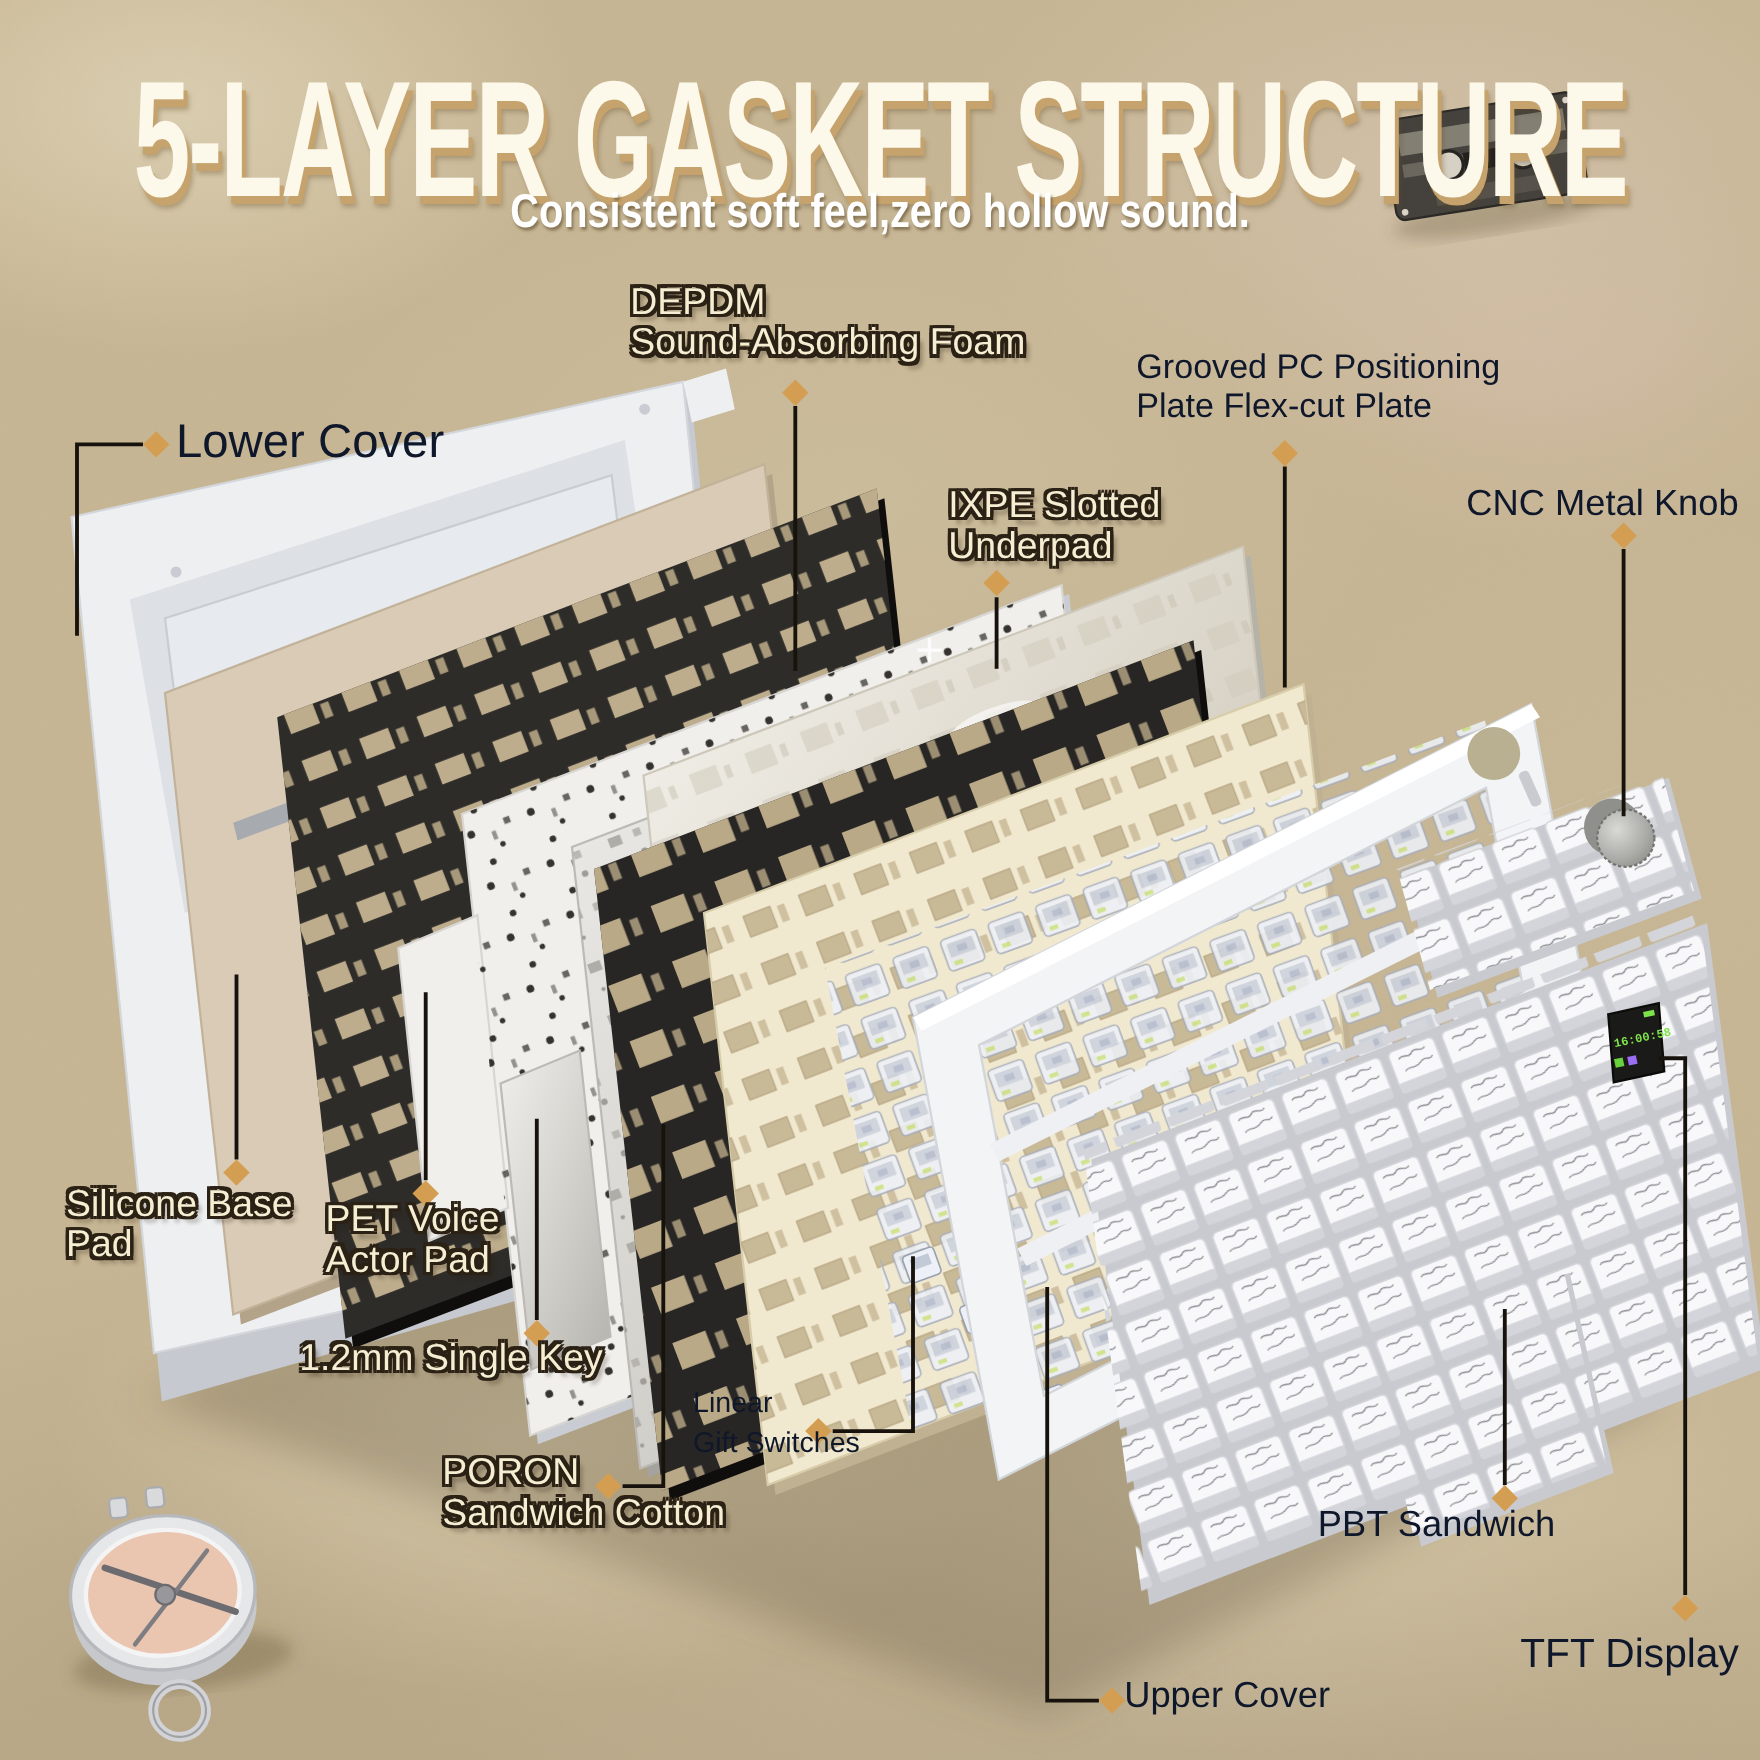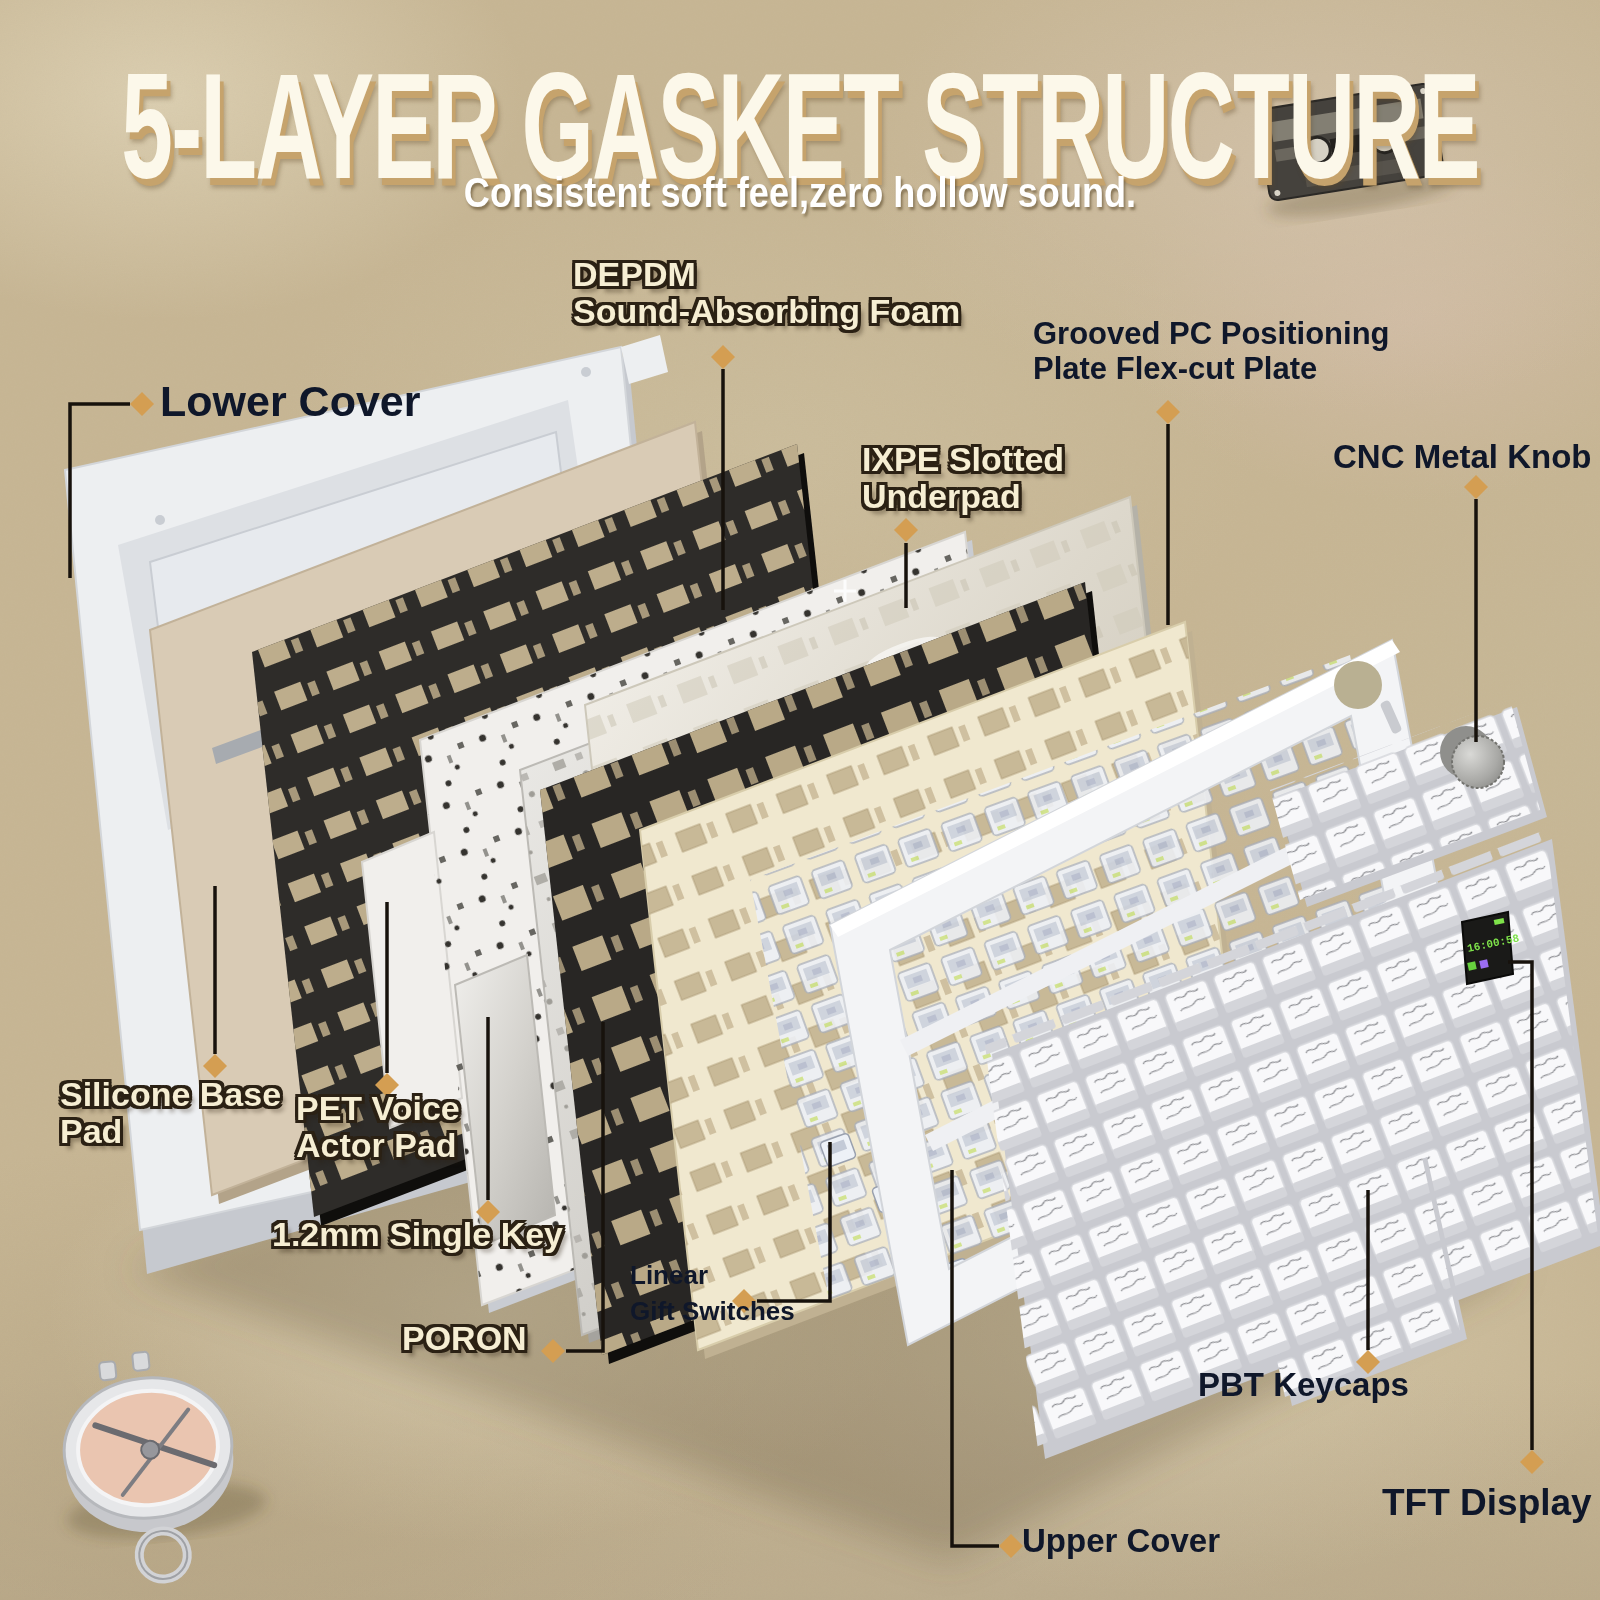--- a/index.html
+++ b/index.html
@@ -34,21 +34,21 @@
   .subtitle{
     position:absolute;top:168px;left:50%;transform:translateX(-50%);
     white-space:nowrap;z-index:30;
   }
   .subtitle .squeeze{
     display:inline-block;transform:scaleX(.84);transform-origin:center;
     font-size:43px;font-weight:bold;color:#ffffff;
     text-shadow:2px 3px 3px rgba(82,63,32,.55);
   }
   .label{
-    position:absolute;z-index:40;font-weight:bold;font-size:34px;line-height:37px;
+    position:absolute;z-index:40;font-weight:normal;font-size:34px;line-height:37px;
     white-space:nowrap;
   }
   .label.dark{color:#0f172a;}
   .label.cream{
     color:#f6eed3;
     text-shadow:
       -3px -3px 0 #2b2114, 3px -3px 0 #2b2114, -3px 3px 0 #2b2114, 3px 3px 0 #2b2114,
       -3px 0 0 #2b2114, 3px 0 0 #2b2114, 0 -3px 0 #2b2114, 0 3px 0 #2b2114,
       5px 6px 4px rgba(40,28,12,.4);
   }
@@ -347,25 +347,26 @@
     <div>PET Voice</div>
     <div>Actor Pad</div>
   </div>
 
   <div class="label cream" style="left:272px;top:1216px">
     <div>1.2mm Single Key</div>
   </div>
 
   <div class="label cream" style="left:402px;top:1320px">
     <div>PORON</div>
+    <div>Sandwich Cotton</div>
   </div>
 
   <div class="label dark" style="left:630px;top:1257px;font-size:26px;line-height:36px">
     <div>Linear</div>
     <div>Gift Switches</div>
   </div>
 
-  <div class="label dark" style="left:1198px;top:1366px;font-size:33px"><span>PBT Keycaps</span></div>
+  <div class="label dark" style="left:1198px;top:1366px;font-size:33px"><span>PBT Sandwich</span></div>
 
   <div class="label dark" style="left:1382px;top:1484px;font-size:37px"><span>TFT Display</span></div>
 
   <div class="label dark" style="left:1022px;top:1522px;font-size:33px"><span>Upper Cover</span></div>
 </div>
 
 </body></html>

